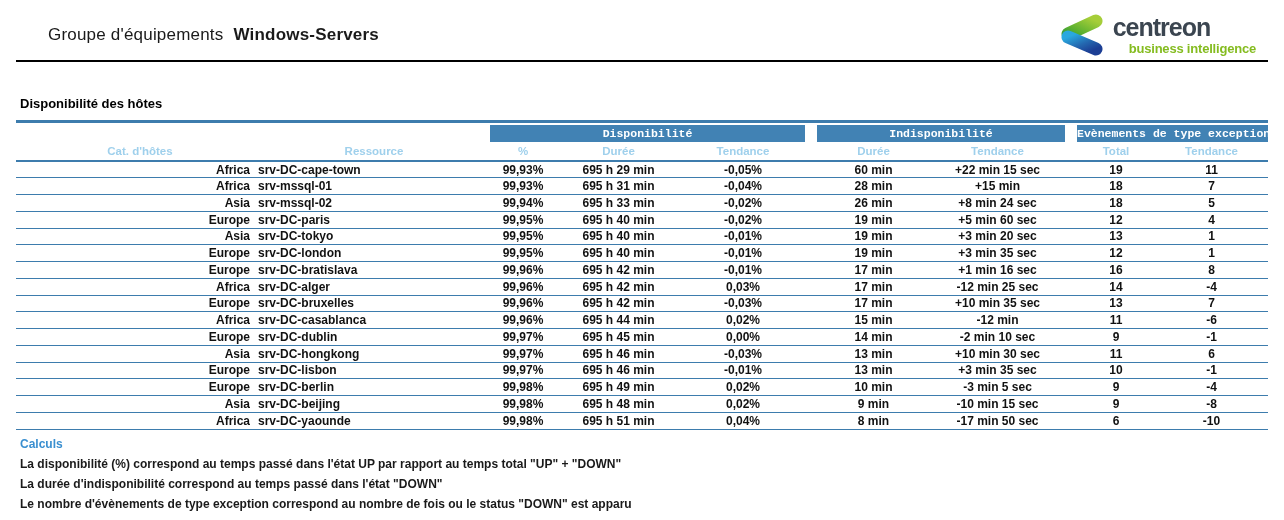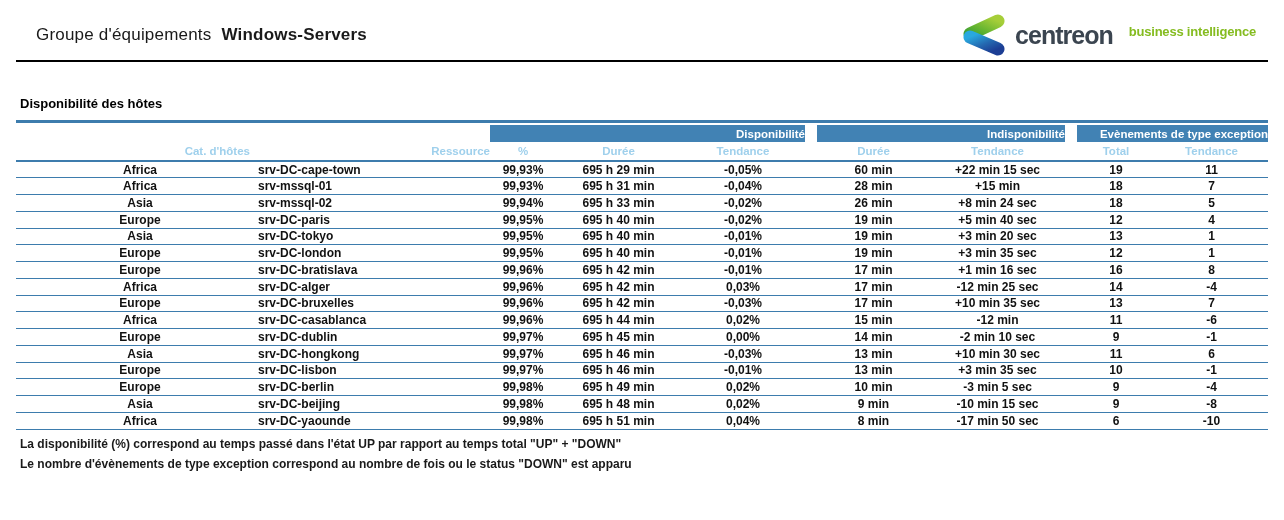--- a/index.html
+++ b/index.html
@@ -4,67 +4,67 @@
 <style>
   html, body { margin:0; padding:0; background:#ffffff; }
   body {
     width:1284px; height:520px; overflow:hidden;
     font-family:"Liberation Sans", sans-serif;
     color:#1a1a1a;
     position:relative;
   }
   .top-header {
     display:flex; justify-content:space-between; align-items:center;
-    padding:10px 20px 0 36px; height:50px;
+    padding:10px 20px 0 36px; height:50px;margin-left:12px;
   }
   .report-title { font-size:17px; letter-spacing:0.2px; }
   .report-title .prefix { font-weight:normal; }
   .report-title .name { font-weight:bold; margin-left:10px; }
   .top-rule { border-top:2px solid #000000; margin:0 16px; }
 
   .logo { display:flex; align-items:center; gap:9px; padding-right:8px; }
-  .logo-text { display:flex; flex-direction:row; line-height:1; }
+  .logo-text { display:flex; flex-direction:column; line-height:1; }
   .logo-brand { font-size:25px; font-weight:bold; color:var(--brand-dark); letter-spacing:-1px; }
   .logo-tagline { font-size:13px; font-weight:bold; color:var(--brand-green); margin-top:2px; letter-spacing:-0.2px;padding-left:16px; }
 
   .section-title {
     margin:34px 0 9px 20px; font-size:13px; font-weight:bold; color:#000;
   }
   .section-bar { height:3px; background:var(--line-blue); margin:3px 16px 0 16px; }
 
   table.avail {
     border-collapse:collapse; table-layout:fixed;
     width:1252px; margin:2px 16px 0 16px;
     font-size:12px;
   }
   table.avail th, table.avail td { padding:0; overflow:hidden; white-space:nowrap; }
 
   tr.band-row { height:17px; }
   tr.band-row th.band {
     background:var(--band-blue); color:#ffffff;
-    font-size:11.5px; font-weight:bold; text-align:right;
+    font-size:11.5px; font-weight:bold; text-align:center;font-family:Liberation Mono, monospace;
   }
   tr.band-row th.nogroup, tr.band-row th.gapcell { background:#ffffff; }
 
   tr.sub-row { height:19px; }
   tr.sub-row th {
     color:var(--header-text-blue); font-size:11.5px; font-weight:bold;
     text-align:center; border-bottom:2px solid var(--line-blue);
     vertical-align:middle;
   }
-  tr.sub-row th.left { text-align:right; }
+  tr.sub-row th.left { text-align:center; }
   tr.sub-row th.c0 { padding-left:14px; }
   tr.sub-row th.c1 { padding-left:8px; }
 
   tbody tr { height:16.75px; }
   tbody td {
     border-bottom:1px solid var(--line-blue);
     font-weight:bold; color:#111111; text-align:center; vertical-align:middle;
   }
-  tbody td:nth-child(1) { text-align:center; padding-left:14px; }
+  tbody td:nth-child(1) { text-align:right; padding-left:14px; }
   tbody td:nth-child(2) { text-align:left; padding-left:8px; }
 
   .footnotes { margin:4px 0 0 20px; font-size:12px; font-weight:bold; line-height:20px; }
   .footnotes .calculs { color:var(--link-blue); }
 </style>
 </head>
 <body>
 
 <div class="top-header">
   <div class="report-title">
@@ -176,21 +176,21 @@
         <td>5</td>
       </tr>
       <tr>
         <td>Europe</td>
         <td>srv-DC-paris</td>
         <td>99,95%</td>
         <td>695 h 40 min</td>
         <td>-0,02%</td>
         <td></td>
         <td>19 min</td>
-        <td>+5 min 40 sec</td>
+        <td>+5 min 60 sec</td>
         <td></td>
         <td>12</td>
         <td>4</td>
       </tr>
       <tr>
         <td>Asia</td>
         <td>srv-DC-tokyo</td>
         <td>99,95%</td>
         <td>695 h 40 min</td>
         <td>-0,01%</td>
@@ -341,15 +341,17 @@
         <td>8 min</td>
         <td>-17 min 50 sec</td>
         <td></td>
         <td>6</td>
         <td>-10</td>
       </tr>
     </tbody>
 </table>
 
 <div class="footnotes">
+  <div class="calculs">Calculs</div>
   <div>La disponibilité (%) correspond au temps passé dans l'état UP par rapport au temps total "UP" + "DOWN"</div>
+  <div>La durée d'indisponibilité correspond au temps passé dans l'état "DOWN"</div>
   <div>Le nombre d'évènements de type exception correspond au nombre de fois ou le status "DOWN" est apparu</div>
 </div>
 
 </body></html>

